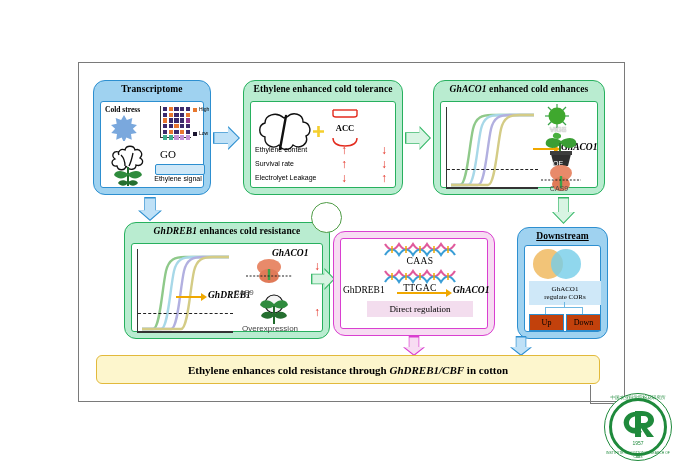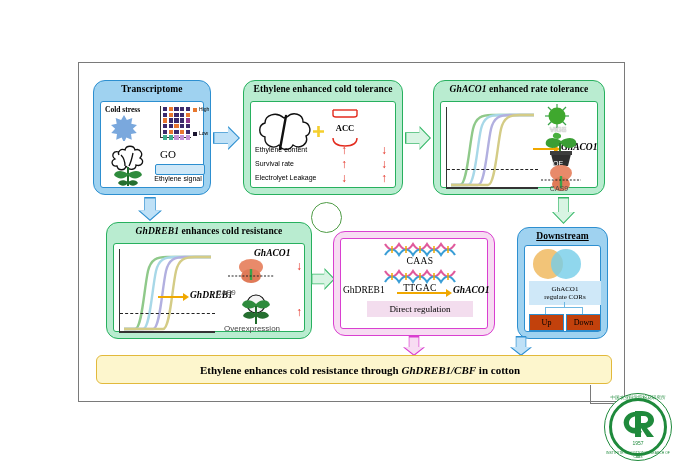--- a/index.html
+++ b/index.html
@@ -45,21 +45,21 @@
 
   
   #panel-ghaco1{
     left:433px;top:80px;width:172px;height:115px;
     background:#b9ecd0;border:1.6px solid #27b05e;
   }
   #panel-ghaco1 .inner{border:1.4px solid #27b05e;border-radius:3px;}
 
   
   #panel-ghdreb1{
-    left:106px;top:222px;width:206px;height:117px;
+    left:124px;top:222px;width:206px;height:117px;
     background:#b9ecd0;border:1.6px solid #27b05e;
   }
   #panel-ghdreb1 .inner{border:1.4px solid #27b05e;border-radius:3px;}
 
   
   #panel-direct{
     left:333px;top:231px;width:162px;height:105px;
     background:#f7dcf2;border:1.6px solid #d93fd0;
   }
   #panel-direct .inner{border:1.4px solid #d93fd0;border-radius:3px;background:#ffffff;}
@@ -69,21 +69,21 @@
     left:517px;top:227px;width:91px;height:112px;
     background:#9fd2f0;border:1.6px solid #2d8fd0;
   }
   #panel-downstream .inner{border:1.4px solid #2d8fd0;border-radius:3px;top:17px;}
 
   
   #summary-banner{
     position:absolute;left:96px;top:355px;width:502px;height:27px;
     background:#fdf6cd;border:1.5px solid #e2b93b;border-radius:6px;
     display:flex;align-items:center;justify-content:center;
-    font-size:11px;font-weight:bold;color:#000;padding-left:12px;
+    font-size:11px;font-weight:bold;color:#000;
   }
 
   
   #connector-node{
     position:absolute;left:311px;top:202px;width:29px;height:29px;
     border:1.4px solid #4f9c46;border-radius:50%;background:#ffffff;z-index:6;
   }
 
   
   .blockarrow{position:absolute;}
@@ -339,21 +339,21 @@
     </div>
   </div>
 
   <div class="arrow-wrap" style="left:405px;top:126px;width:26px;height:24px;">
     <div class="bd blockarrow right arrow-green-b"></div>
     <div class="fg blockarrow right arrow-green"></div>
   </div>
 
   <div class="panel" id="panel-ghaco1">
     <div class="ptitle">
-      <span class="ital">GhACO1</span><span> enhanced rate tolerance</span>
+      <span class="ital">GhACO1</span><span> enhanced cold enhances</span>
     </div>
     <div class="inner">
 
       <div class="qpcr" style="left:5px;top:5px;width:92px;height:82px;">
         <div class="axis-y"></div>
         <div class="axis-x"></div>
         <svg viewBox="0 0 92 82" style="position:absolute;left:0;top:0;width:92px;height:82px;">
           <g fill="none" stroke-width="2.4">
             <path d="M5 78 L14 78 C21 78 23 40 27 22 C30 10 36 8 46 8 L88 8" stroke="#8fc98a"></path>
             <path d="M5 78 L22 78 C29 78 31 40 35 22 C38 10 44 8 54 8 L88 8" stroke="#a8d8e8"></path>

